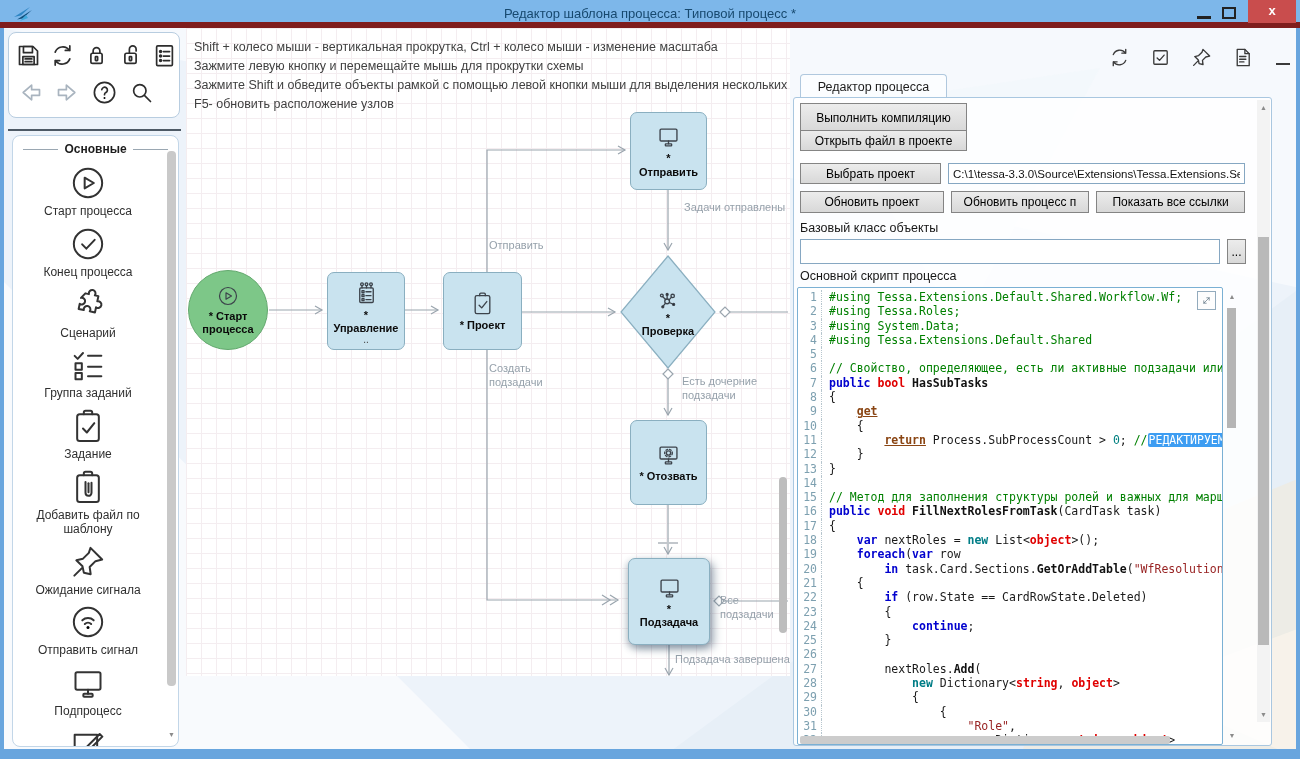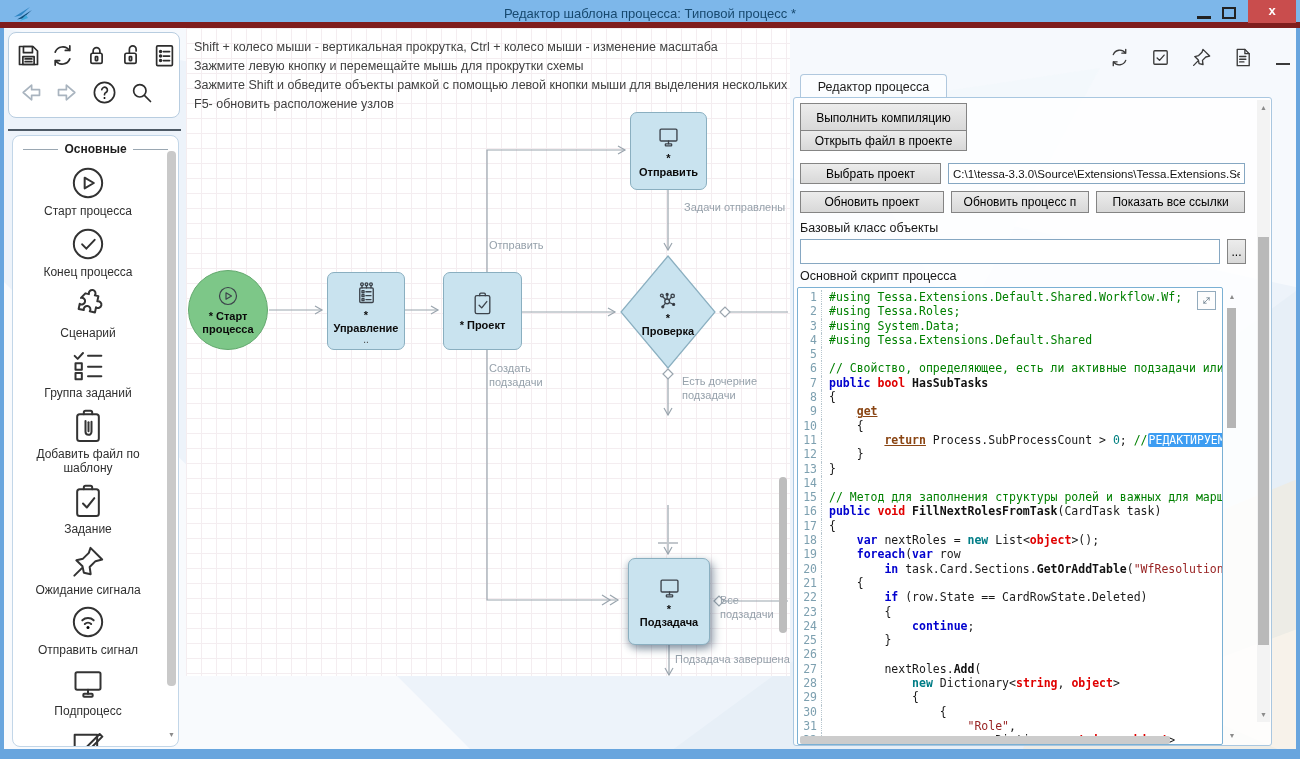--- a/index.html
+++ b/index.html
@@ -359,29 +359,29 @@
         <div class="plabel">Сценарий</div>
       </div>
       <div class="pitem">
         <svg>
           <use href="#sym-checklist"></use>
         </svg>
         <div class="plabel">Группа заданий</div>
       </div>
       <div class="pitem">
         <svg>
+          <use href="#sym-clipcheck"></use>
+        </svg>
+        <div class="plabel">Задание</div>
+      </div>
+      <div class="pitem">
+        <svg>
           <use href="#sym-clipattach"></use>
         </svg>
         <div class="plabel">Добавить файл по шаблону</div>
-      </div>
-      <div class="pitem">
-        <svg>
-          <use href="#sym-clipcheck"></use>
-        </svg>
-        <div class="plabel">Задание</div>
       </div>
       <div class="pitem">
         <svg>
           <use href="#sym-pin"></use>
         </svg>
         <div class="plabel">Ожидание сигнала</div>
       </div>
       <div class="pitem">
         <svg>
           <use href="#sym-signal"></use>
@@ -500,20 +500,26 @@
     </svg>
     <div id="node-proverka-content">
       <svg>
           <use href="#sym-molecule"></use>
         </svg>
       <div class="nlabel">*
 Проверка</div>
     </div>
   </div>
 
+  <div class="node" style="left:444px;top:392px;width:77px;height:85px">
+    <svg>
+        <use href="#sym-monitor-gear"></use>
+      </svg>
+    <div class="nlabel">* Отозвать</div>
+  </div>
 
   <div class="node" id="node-podzadacha" style="left:442px;top:530px;width:82px;height:87px">
     <svg>
         <use href="#sym-monitor"></use>
       </svg>
     <div class="nlabel">*
 Подзадача</div>
   </div>
 
   <div class="node" style="left:442px;top:650px;width:80px;height:66px">

